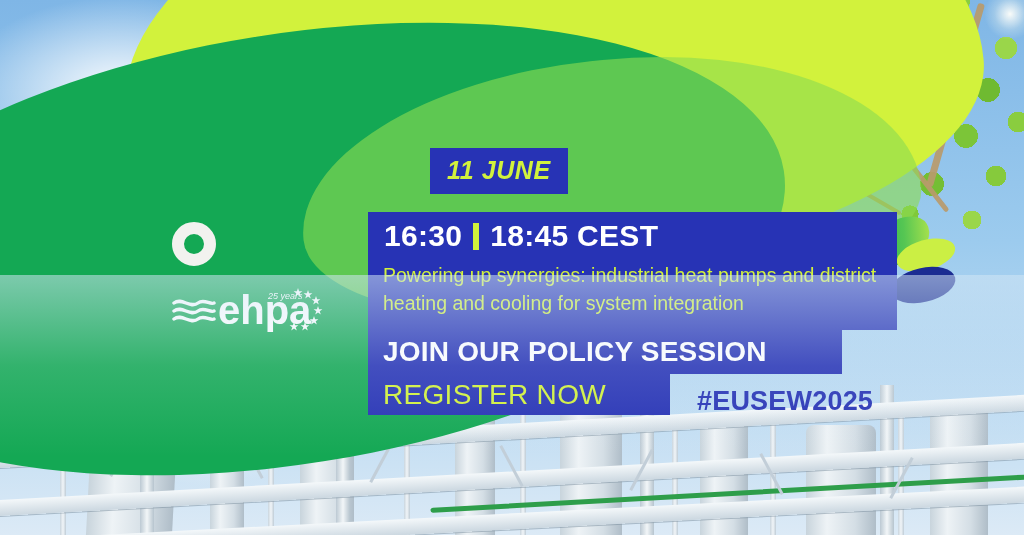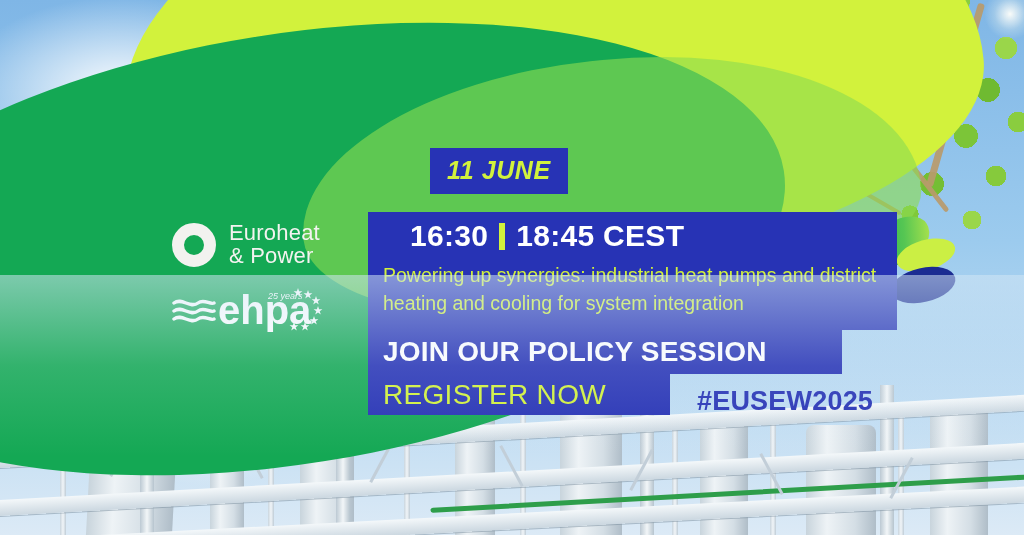--- a/index.html
+++ b/index.html
@@ -119,21 +119,21 @@
   }
   .panel{position:absolute;background:#2733B5;}
   .p-time{left:368px;top:212px;width:529px;height:48px;}
   .p-desc{left:368px;top:260px;width:529px;height:70px;}
   .p-join{left:368px;top:330px;width:474px;height:44px;}
   .p-reg{left:368px;top:374px;width:302px;height:41px;}
 
   .time-line{
     position:absolute;left:384px;top:219px;
     color:#FFFFFF;font-size:30px;font-weight:bold;letter-spacing:.3px;
-    display:flex;align-items:center;gap:11px;white-space:nowrap;margin-left:26px;
+    display:flex;align-items:center;gap:11px;white-space:nowrap;
   }
   .sep{display:inline-block;width:6px;height:27px;background:#D2F23C;}
 
   .desc{
     position:absolute;left:383px;top:262px;width:512px;
     color:#D2F23C;font-size:19.5px;line-height:1.42;font-weight:400;
   }
   .join{
     position:absolute;left:383px;top:336px;
     color:#FFFFFF;font-size:28px;font-weight:bold;letter-spacing:.2px;white-space:nowrap;
@@ -207,24 +207,20 @@
   <div class="blob-blend"></div>
 
   <div class="deco">
     <i class="d1"></i>
     <i class="d2"></i>
     <i class="d3"></i>
   </div>
 
   <div class="logo-ehp">
     <span class="ring"></span>
-    <span class="ehp-words">
-      <span>Euroheat</span><br>
-      <span>&amp; Power</span>
-    </span>
   </div>
 
   <div class="logo-ehpa">
     <svg width="160" height="46" viewBox="0 0 160 46">
       <g stroke="#FFFFFF" stroke-width="3.4" fill="none" stroke-linecap="round">
         <path d="M2 17 C10 11, 18 23, 26 17 C32 12.5, 38 19, 42 17"></path>
         <path d="M2 25 C10 19, 18 31, 26 25 C32 20.5, 38 27, 42 25"></path>
         <path d="M2 33 C10 27, 18 39, 26 33 C32 28.5, 38 35, 42 33"></path>
       </g>
       <text x="46" y="38" font-family="'Liberation Sans', sans-serif" font-size="40" font-weight="bold" fill="#FFFFFF">ehpa</text>

